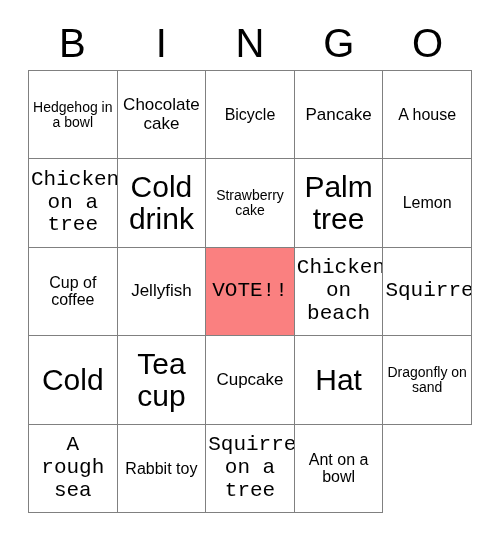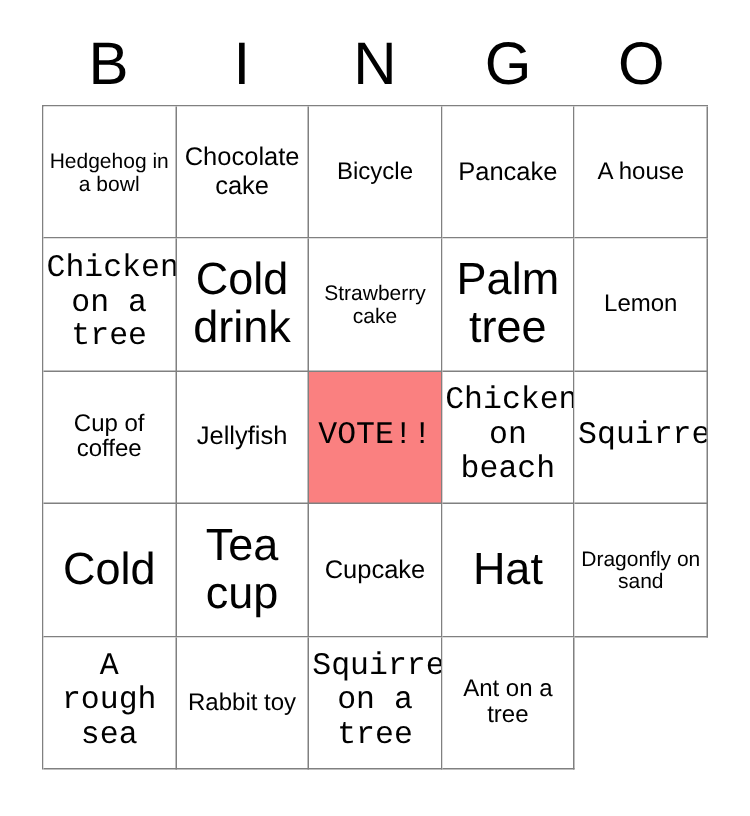--- a/index.html
+++ b/index.html
@@ -166,17 +166,17 @@
       <div class="cell fs-m">
         <span class="cell-text">A rough sea</span>
       </div>
       <div class="cell fs-l">
         <span class="cell-text">Rabbit toy</span>
       </div>
       <div class="cell fs-m">
         <span class="cell-text">Squirrel on a tree</span>
       </div>
       <div class="cell fs-l">
-        <span class="cell-text">Ant on a tree</span>
+        <span class="cell-text">Ant on a bowl</span>
       </div>
     </div>
 
 </div>
 
 </body></html>

